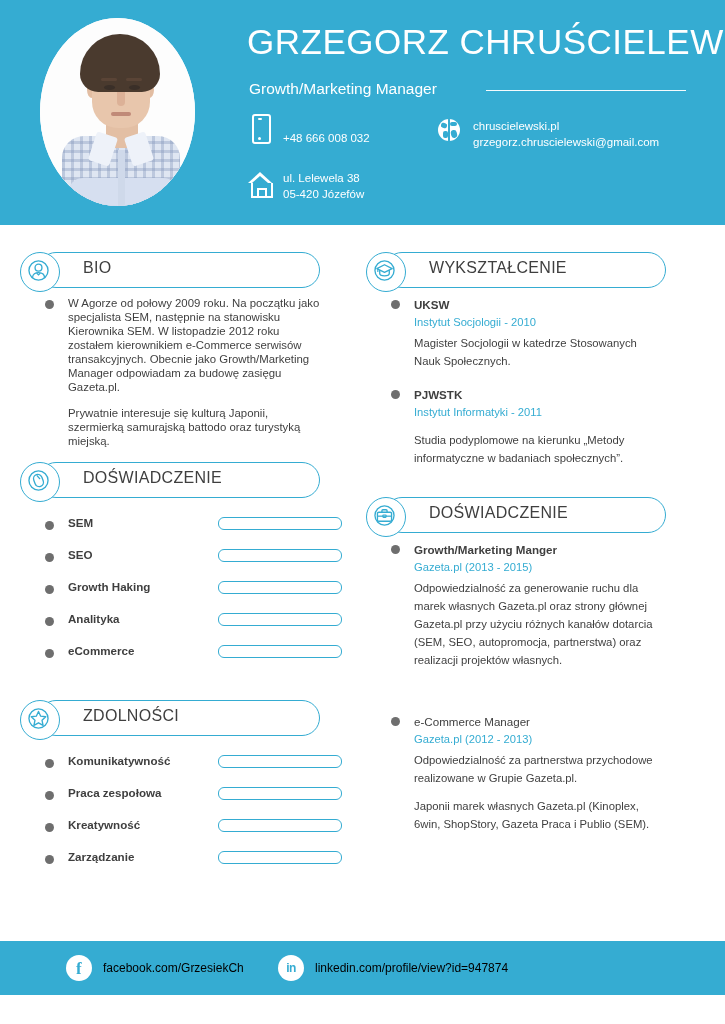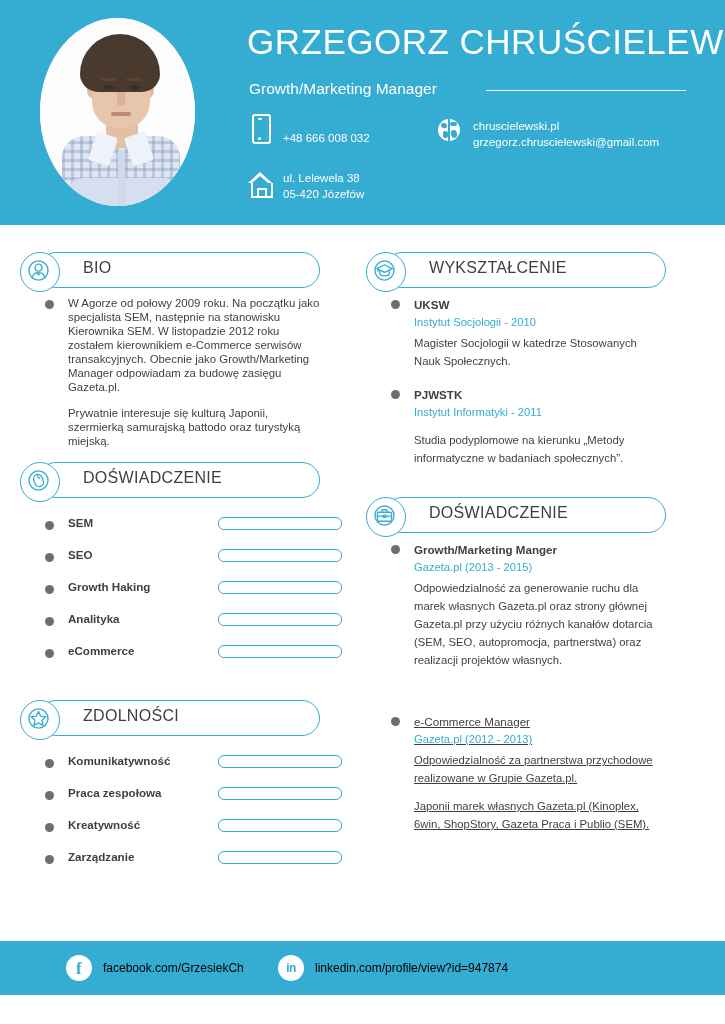--- a/index.html
+++ b/index.html
@@ -414,21 +414,21 @@
       </div>
       <div class="items">
 
         <div class="item">
           <span class="dot"></span>
           <div class="item-title">Growth/Marketing Manger</div>
           <div class="item-sub">Gazeta.pl  (2013 - 2015)</div>
           <p class="item-desc">Odpowiedzialność za generowanie ruchu dla marek własnych Gazeta.pl oraz strony głównej Gazeta.pl przy użyciu różnych kanałów dotarcia (SEM, SEO, autopromocja, partnerstwa) oraz realizacji projektów własnych.</p>
         </div>
 
-        <div class="item" style="margin-top:44px;text-decoration:underline;">
+        <div class="item" style="margin-top:44px;">
           <span class="dot"></span>
           <div class="item-title" style="font-weight:normal;">e-Commerce Manager</div>
           <div class="item-sub">Gazeta.pl  (2012 - 2013)</div>
           <p class="item-desc">Odpowiedzialność za partnerstwa przychodowe realizowane w Grupie Gazeta.pl.</p>
           <p class="item-desc">Japonii marek własnych Gazeta.pl (Kinoplex, 6win, ShopStory, Gazeta Praca i Publio (SEM).</p>
         </div>
 
       </div>
     </div>
 

